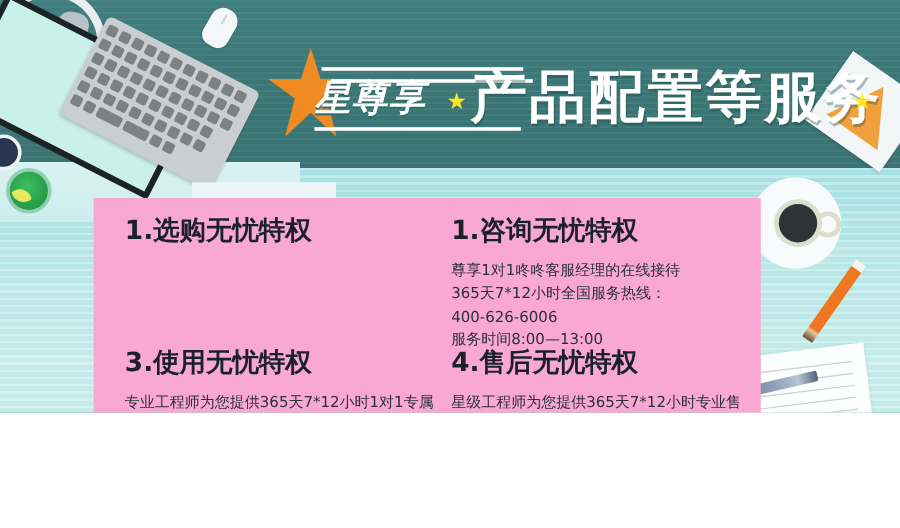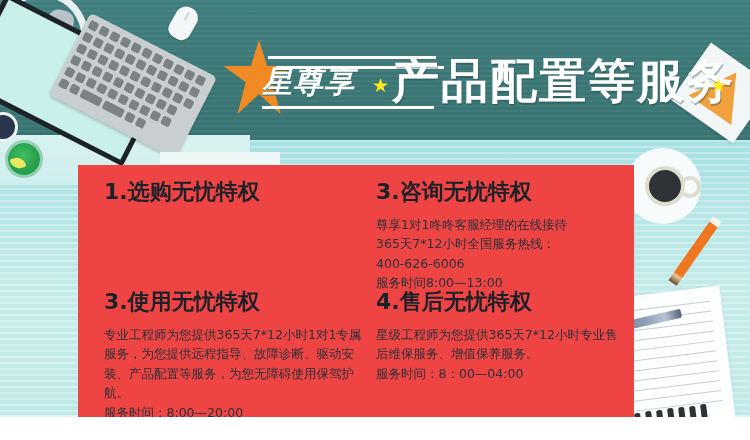--- a/index.html
+++ b/index.html
@@ -7,21 +7,21 @@
     padding: 0;
     background: #ffffff;
   }
   body {
     font-family: "Liberation Sans", "DejaVu Sans", sans-serif;
   }
 
   #banner {
     position: relative;
     width: 750px;
-    height: 417px;
+    height: 344px;
     overflow: hidden;
     background: #3f7d7d;
   }
 
   
   .band-dark {
     position: absolute;
     left: 0; top: 0;
     width: 750px; height: 140px;
     background: linear-gradient(180deg, #41807f 0%, #3c7877 55%, #3a7574 100%);
@@ -289,21 +289,21 @@
     line-height: 1;
   }
   .title-star.left { left: 372px; top: 76px; }
   .title-star.right { left: 710px; top: 76px; }
 
   
   .panel {
     position: absolute;
     left: 78px; top: 165px;
     width: 556px; height: 252px;
-    background: #ef4444;
+    background: #f9a8d4;
   }
 
   .card { position: absolute; }
   .card-1 { left: 26px;  top: 12px;  width: 258px; }
   .card-2 { left: 298px; top: 12px;  width: 252px; }
   .card-3 { left: 26px;  top: 122px; width: 258px; }
   .card-4 { left: 298px; top: 122px; width: 252px; }
 
   .card-title {
     font-size: 22px;
@@ -466,21 +466,21 @@
     </div>
   <div class="pen"></div>
 
   <div class="panel">
 
     <div class="card card-1">
       <p class="card-title">1.选购无忧特权</p>
     </div>
 
     <div class="card card-2">
-      <p class="card-title">3.咨询无忧特权</p>
+      <p class="card-title">1.咨询无忧特权</p>
       <p class="card-body">尊享1对1咚咚客服经理的在线接待
 365天7*12小时全国服务热线：
 400-626-6006
 服务时间8:00—13:00</p>
     </div>
 
     <div class="card card-3">
       <p class="card-title">3.使用无忧特权</p>
       <p class="card-body">专业工程师为您提供365天7*12小时1对1专属服务，为您提供远程指导、故障诊断、驱动安装、产品配置等服务，为您无障碍使用保驾护航。
 服务时间：8:00—20:00</p>

